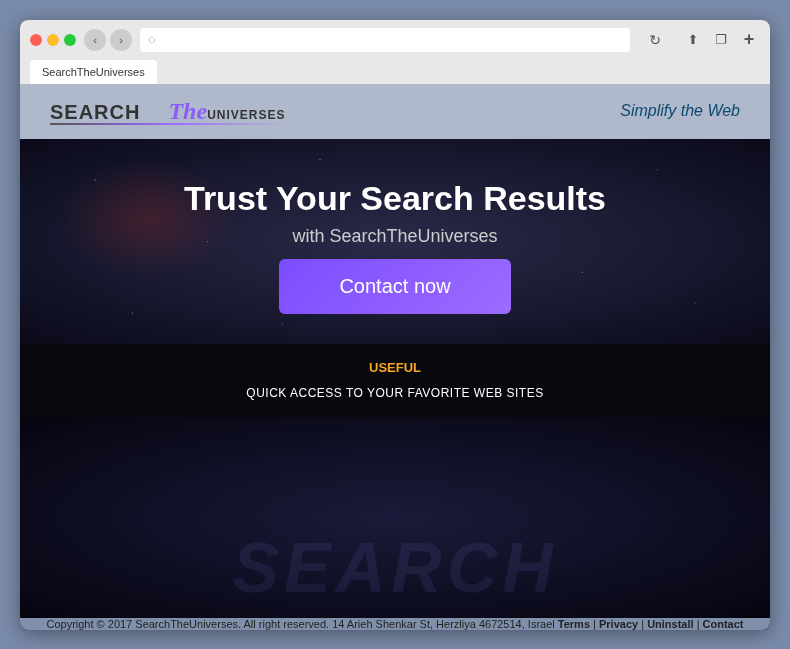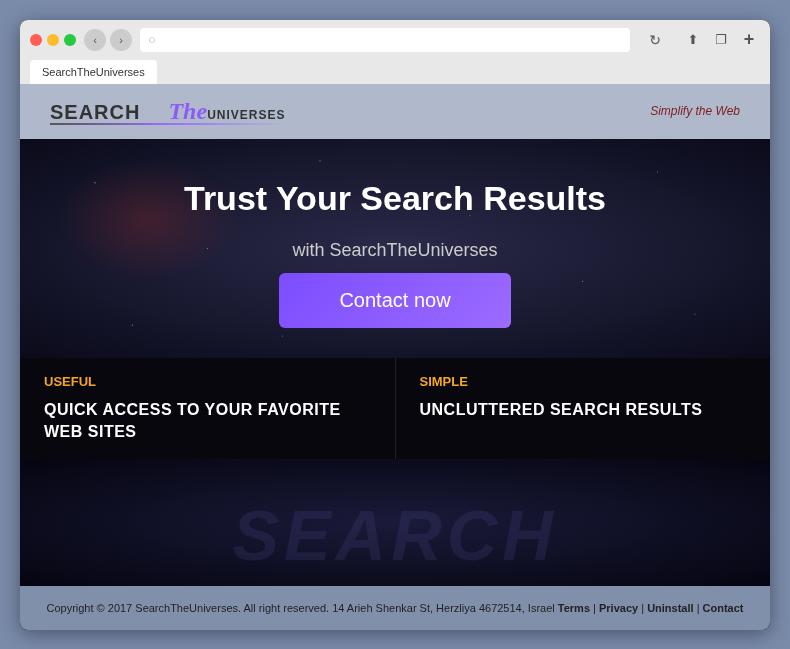--- a/index.html
+++ b/index.html
@@ -142,22 +142,22 @@
       justify-content: space-between;
       flex-shrink: 0;
     }
 
     .logo-container {
       display: flex;
       align-items: center;
     }
 
     .header-tagline {
-      font-size: 12px;
-      color: #7f1d1d;
+      font-size: 16px;
+      color: #0c4a6e;
       font-style: italic;
     }
 
     
     .hero-section {
       background-image: radial-gradient(ellipse at center, #2a2a4a 0%, #0a0a1a 100%);
       padding: 40px 20px 30px;
       text-align: center;
       flex-shrink: 0;
       position: relative;
@@ -192,21 +192,21 @@
       height: 120px;
       background: radial-gradient(ellipse, rgba(120, 40, 40, 0.4) 0%, transparent 70%);
       border-radius: 50%;
       pointer-events: none;
     }
 
     .hero-title {
       font-size: 34px;
       font-weight: bold;
       color: white;
-      margin-bottom: 22px;
+      margin-bottom: 8px;
       position: relative;
       z-index: 1;
     }
 
     .hero-subtitle {
       font-size: 18px;
       color: #ccc;
       margin-bottom: 12px;
       position: relative;
       z-index: 1;
@@ -227,38 +227,38 @@
     
     .features-section {
       background: rgba(0, 0, 0, 0.7);
       display: flex;
       flex-shrink: 0;
     }
 
     .feature-item {
       flex: 1;
       padding: 16px 24px;
-      text-align: left;
+      text-align: center;
       border-right: 1px solid rgba(255,255,255,0.1);
     }
 
     .feature-item:last-child {
       border-right: none;
     }
 
     .feature-label {
       font-size: 13px;
       font-weight: bold;
       margin-bottom: 10px;
     }
 
     .feature-desc {
-      font-size: 16px;
+      font-size: 12px;
       color: white;
-      font-weight: bold;
+      font-weight: normal;
       line-height: 1.4;
       letter-spacing: 0.5px;
     }
 
     
     .space-area {
       flex: 1;
       background-image: radial-gradient(ellipse at center, #1a1a3a 0%, #050510 100%);
       position: relative;
       overflow: hidden;
@@ -274,21 +274,21 @@
       font-weight: bold;
       color: rgba(100, 100, 180, 0.15);
       font-style: italic;
       white-space: nowrap;
       letter-spacing: 5px;
     }
 
     
     .site-footer {
       background: #8090aa;
-      padding: 16px 20px;
+      padding: 0 20px;
       font-size: 11px;
       color: #222;
       text-align: center;
       flex-shrink: 0;
     }
 
     .footer-link {
       color: #222;
       text-decoration: none;
       font-weight: bold;
@@ -342,24 +342,20 @@
     <div class="hero-section">
       <h1 class="hero-title">Trust Your Search Results</h1>
       <p class="hero-subtitle">with SearchTheUniverses</p>
       <button class="install-btn">Contact now</button>
     </div>
 
     <div class="features-section">
       <div class="feature-item">
         <div class="feature-label" style="color: #f5a623;">USEFUL</div>
         <div class="feature-desc">QUICK ACCESS TO YOUR FAVORITE WEB SITES</div>
-      </div>
-      <div class="feature-item">
-        <div class="feature-label" style="color: #f5a623;">SIMPLE</div>
-        <div class="feature-desc">UNCLUTTERED SEARCH RESULTS</div>
       </div>
     </div>
 
     <div class="space-area">
       <div class="watermark">SEARCH</div>
     </div>
 
     <div class="site-footer">
       <span>Copyright © 2017 SearchTheUniverses. All right reserved. 14 Arieh Shenkar St, Herzliya 4672514, Israel</span>
       <span> </span>

